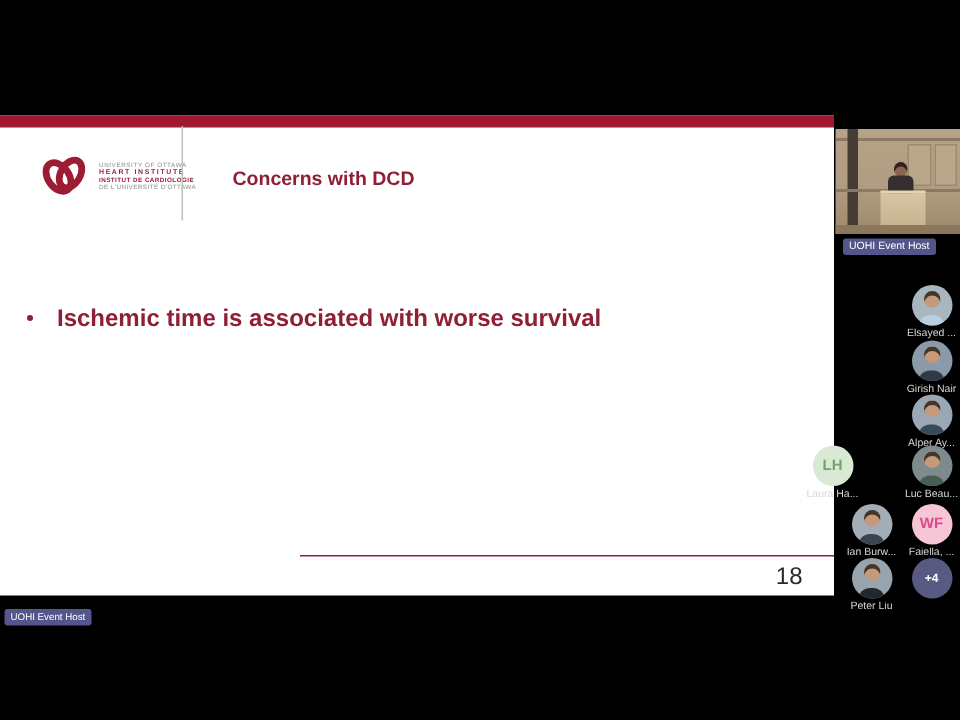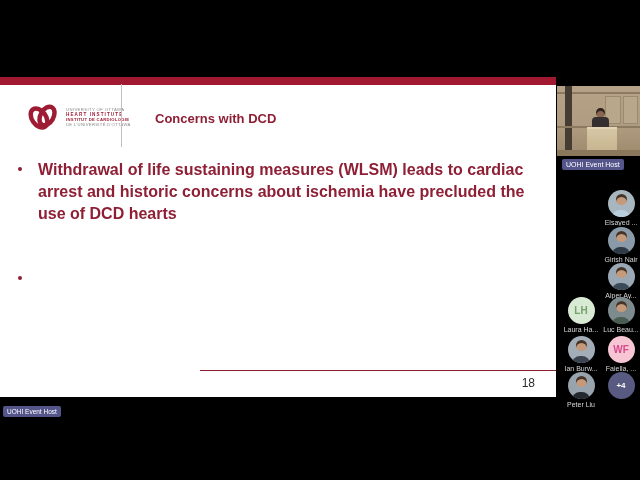--- a/index.html
+++ b/index.html
@@ -18,21 +18,21 @@
   .logo-text .l4{font-size:4.2px;color:#8a8a8a;letter-spacing:.3px;}
   .logo-divider{position:absolute;left:121px;top:7px;width:1px;height:63px;background:#c0c0c0;}
   .slide-title{position:absolute;left:135px;top:34px;font-size:13px;font-weight:bold;color:#8e1f35;margin-left:20px;}
   .bullets{position:absolute;left:16px;top:82px;width:516px;}
   .bullet{display:flex;margin-bottom:23px;}
   .bullet .dot{flex:0 0 auto;width:4px;height:4px;border-radius:50%;background:#8e1f35;margin:8px 16px 0 2px;}
   .bullet p{margin:0;font-size:16px;font-weight:bold;color:#8e1f35;line-height:22px;max-width:498px;}
   .bullet.second{margin-top:43px;}
   .slide-rule{position:absolute;left:200px;top:293px;width:356px;height:1px;background:#8e2030;}
   .page-number{position:absolute;left:505px;top:299px;width:30px;text-align:right;
-               font-size:12px;color:#2b2b2b;}
+               font-size:16px;color:#2b2b2b;}
 
   
   .host-tag{position:absolute;background:#54558b;color:#fff;border-radius:2px;
             padding:2px 4px;white-space:nowrap;}
   .host-tag.bottom-left{left:3px;top:406px;font-size:6.5px;}
   .host-tag.speaker{left:562px;top:159px;font-size:7px;}
 
   
   .speaker-video{position:absolute;left:557px;top:86px;width:83px;height:70px;overflow:hidden;
                  background:linear-gradient(#b6a287 0%,#b09c80 55%,#9d8a6d 100%);}
@@ -83,26 +83,23 @@
         <div class="l2">HEART INSTITUTE</div>
         <div class="l3">INSTITUT DE CARDIOLOGIE</div>
         <div class="l4">DE L'UNIVERSITÉ D'OTTAWA</div>
       </div>
     </div>
     <div class="logo-divider"></div>
 
     <div class="slide-title">Concerns with DCD</div>
 
     <div class="bullets">
-      <div class="bullet">
-        <span class="dot"></span>
-        <p>Withdrawal of life sustaining measures (WLSM) leads to cardiac arrest and historic concerns about ischemia have precluded the use of DCD hearts</p>
-      </div>
       <div class="bullet second">
         <span class="dot"></span>
+        <p>Ischemic time is associated with worse survival</p>
       </div>
     </div>
 
     <div class="slide-rule"></div>
     <div class="page-number">18</div>
   </div>
 
   <div class="speaker-video">
     <div class="v-cornice"></div>
     <div class="v-col"></div>
@@ -124,21 +121,21 @@
   <div class="tile" style="left:597px;top:227px">
     <div class="avatar photo" style="--bg: #8a9aa8; --shirt: #2e3a46;"></div>
     <div class="pname">Girish Nair</div>
   </div>
 
   <div class="tile" style="left:597px;top:263px">
     <div class="avatar photo" style="--bg: #9aa7b5; --shirt: #3a4a57;"></div>
     <div class="pname">Alper Ay...</div>
   </div>
 
-  <div class="tile" style="left:557px;top:297px">
+  <div class="tile" style="left:531px;top:297px">
     <div class="avatar initials" style="--bg: #d8e9d4; --fg: #74a36c;">
         <span>LH</span>
       </div>
     <div class="pname">Laura Ha...</div>
   </div>
   <div class="tile" style="left:597px;top:297px">
     <div class="avatar photo" style="--bg: #7d8b8f; --shirt: #4a5d52;"></div>
     <div class="pname">Luc Beau...</div>
   </div>
 

